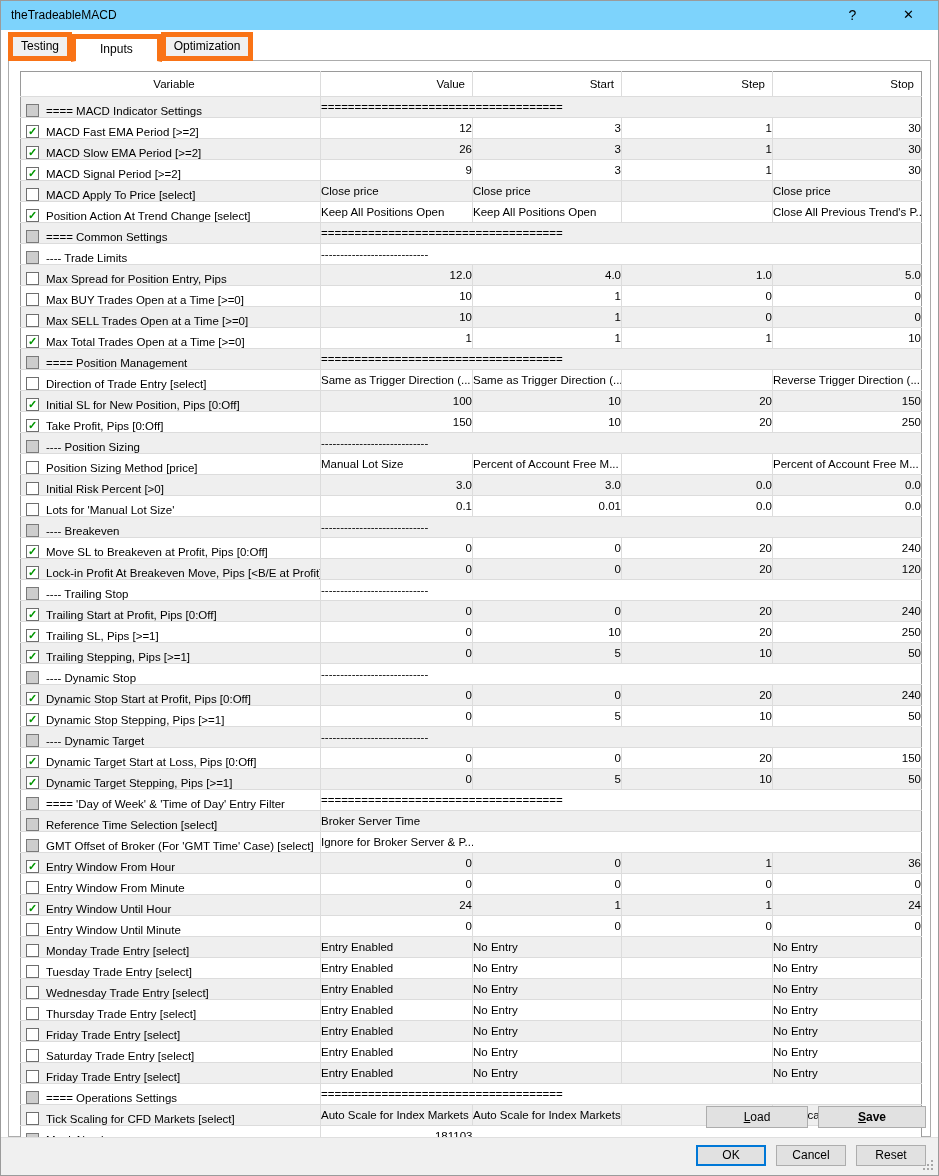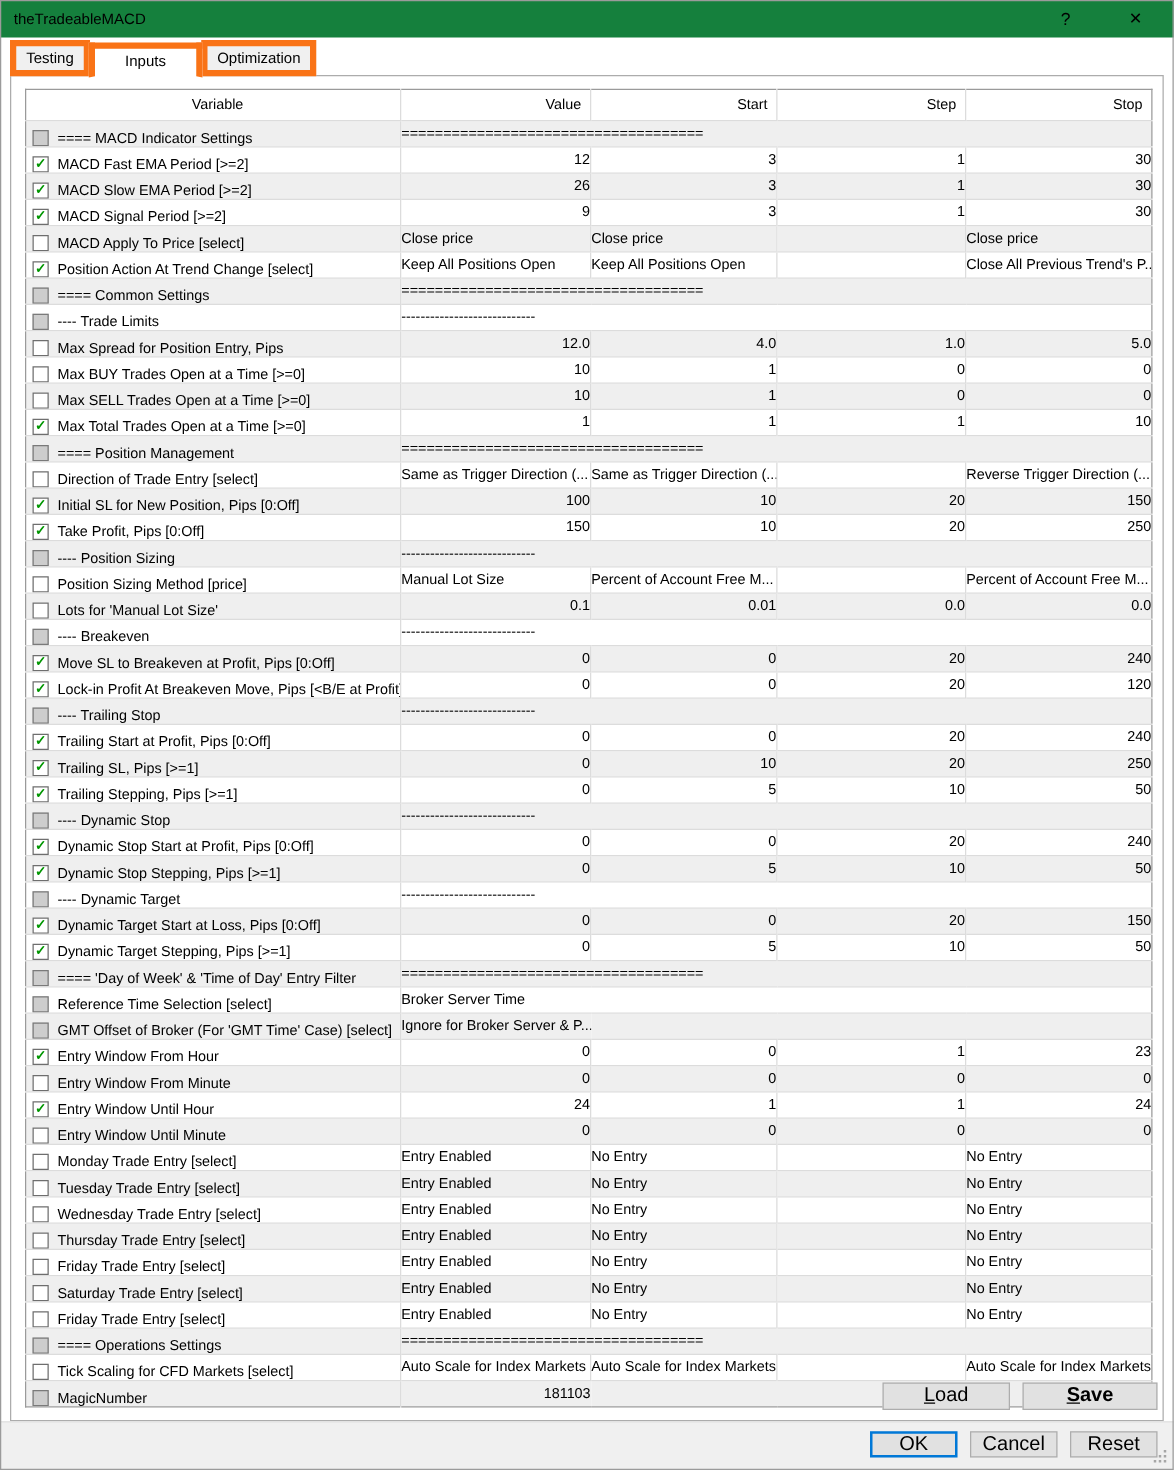--- a/index.html
+++ b/index.html
@@ -3,21 +3,21 @@
 <meta charset="utf-8">
 <style>
   html,body{margin:0;padding:0;}
   body{
     width:939px;height:1176px;position:relative;background:#fff;
     font-family:"Liberation Sans",sans-serif;font-size:12px;color:#000;
     overflow:hidden;
   }
   .window-frame{position:absolute;inset:0;border:1px solid #9b9b9b;pointer-events:none;z-index:50;}
   
-  .titlebar{position:absolute;left:0;top:0;width:939px;height:30px;background:#15803d;}
+  .titlebar{position:absolute;left:0;top:0;width:939px;height:30px;background:#7dd3fc;}
   .title-text{position:absolute;left:11px;top:8px;font-size:12px;}
   .cap-btn{position:absolute;top:0;width:45px;height:30px;line-height:30px;text-align:center;font-size:14px;color:#000;cursor:default;}
   .help-btn{right:64px;}
   .close-btn{right:8px;font-size:13px;}
   
   .tabstrip{position:absolute;left:8px;top:38px;height:23px;display:flex;align-items:flex-end;z-index:5;}
   .tab{height:19px;line-height:19px;padding:0 8px;background:#f0f0f0;border:5px solid #f97316;margin-right:-1px;cursor:default;}
   .tab.active{height:22px;line-height:21px;background:#fff;border-bottom:1px solid #fff;margin-bottom:-1px;z-index:6;position:relative;padding:0 24px;}
   .tabpage{position:absolute;left:8px;top:60px;width:923px;height:1077px;background:#fff;border:1px solid #acacac;box-sizing:border-box;}
   
@@ -31,21 +31,21 @@
   td.bl{border-left:1px solid #dcdcdc;}
   .txt{text-align:left;padding-left:5px;}
   .num{text-align:right;padding-right:7px;}
   th.txt{padding-left:8px;text-align:center;}
   .var-cell{display:flex;align-items:flex-end;height:20px;padding-left:5px;}
   .checkbox{display:inline-block;width:13px;height:13px;box-sizing:border-box;border:1px solid #6e6e6e;background:#fff;margin-right:7px;position:relative;flex:0 0 13px;}
   .checkbox.disabled{background:#cdcdcd;border-color:#7a7a7a;}
   .checkbox.checked::after{content:"\2713";position:absolute;left:1px;top:-1px;color:#009600;font-weight:bold;font-size:11px;line-height:13px;}
   .sep-cell{letter-spacing:0;}
   
-  .btn{position:absolute;box-sizing:border-box;background:#e1e1e1;border:1px solid #adadad;text-align:center;font-size:16px;cursor:default;}
+  .btn{position:absolute;box-sizing:border-box;background:#e1e1e1;border:1px solid #adadad;text-align:center;font-size:12px;cursor:default;}
   .btn-load{left:706px;top:1106px;width:102px;height:22px;line-height:20px;}
   .btn-save{left:818px;top:1106px;width:108px;height:22px;line-height:20px;font-weight:bold;}
   .bottom-strip{position:absolute;left:0;top:1137px;width:939px;height:39px;background:#f0f0f0;border-top:1px solid #dfdfdf;box-sizing:border-box;}
   .btn-ok{left:696px;top:1145px;width:70px;height:21px;line-height:17px;border:2px solid #0078d7;}
   .btn-cancel{left:776px;top:1145px;width:70px;height:21px;line-height:19px;}
   .btn-reset{left:856px;top:1145px;width:70px;height:21px;line-height:19px;}
   .grip{position:absolute;right:4px;bottom:4px;width:12px;height:12px;}
   .grip::before{content:"";position:absolute;left:0;top:0;width:2px;height:2px;background:transparent;
     box-shadow:8px 0 #a6a6a6, 8px 4px #a6a6a6, 8px 8px #a6a6a6, 4px 4px #a6a6a6, 4px 8px #a6a6a6, 0 8px #a6a6a6;}
 </style>
@@ -284,20 +284,32 @@
         </td>
         <td class="bl txt">Manual Lot Size</td>
         <td class="bl txt">Percent of Account Free M...</td>
         <td class="bl txt"></td>
         <td class="bl txt">Percent of Account Free M...</td>
       </tr>
       <tr>
         <td class="">
           <div class="var-cell">
             <span class="checkbox unchecked"></span>
+            <span>Initial Risk Percent [&gt;0]</span>
+          </div>
+        </td>
+        <td class="bl num">3.0</td>
+        <td class="bl num">3.0</td>
+        <td class="bl num">0.0</td>
+        <td class="bl num">0.0</td>
+      </tr>
+      <tr>
+        <td class="">
+          <div class="var-cell">
+            <span class="checkbox unchecked"></span>
             <span>Lots for 'Manual Lot Size'</span>
           </div>
         </td>
         <td class="bl num">0.1</td>
         <td class="bl num">0.01</td>
         <td class="bl num">0.0</td>
         <td class="bl num">0.0</td>
       </tr>
       <tr>
         <td class="">
@@ -475,21 +487,21 @@
       <tr>
         <td class="">
           <div class="var-cell">
             <span class="checkbox checked"></span>
             <span>Entry Window From Hour</span>
           </div>
         </td>
         <td class="bl num">0</td>
         <td class="bl num">0</td>
         <td class="bl num">1</td>
-        <td class="bl num">23</td>
+        <td class="bl num">36</td>
       </tr>
       <tr>
         <td class="">
           <div class="var-cell">
             <span class="checkbox unchecked"></span>
             <span>Entry Window From Minute</span>
           </div>
         </td>
         <td class="bl num">0</td>
         <td class="bl num">0</td>

